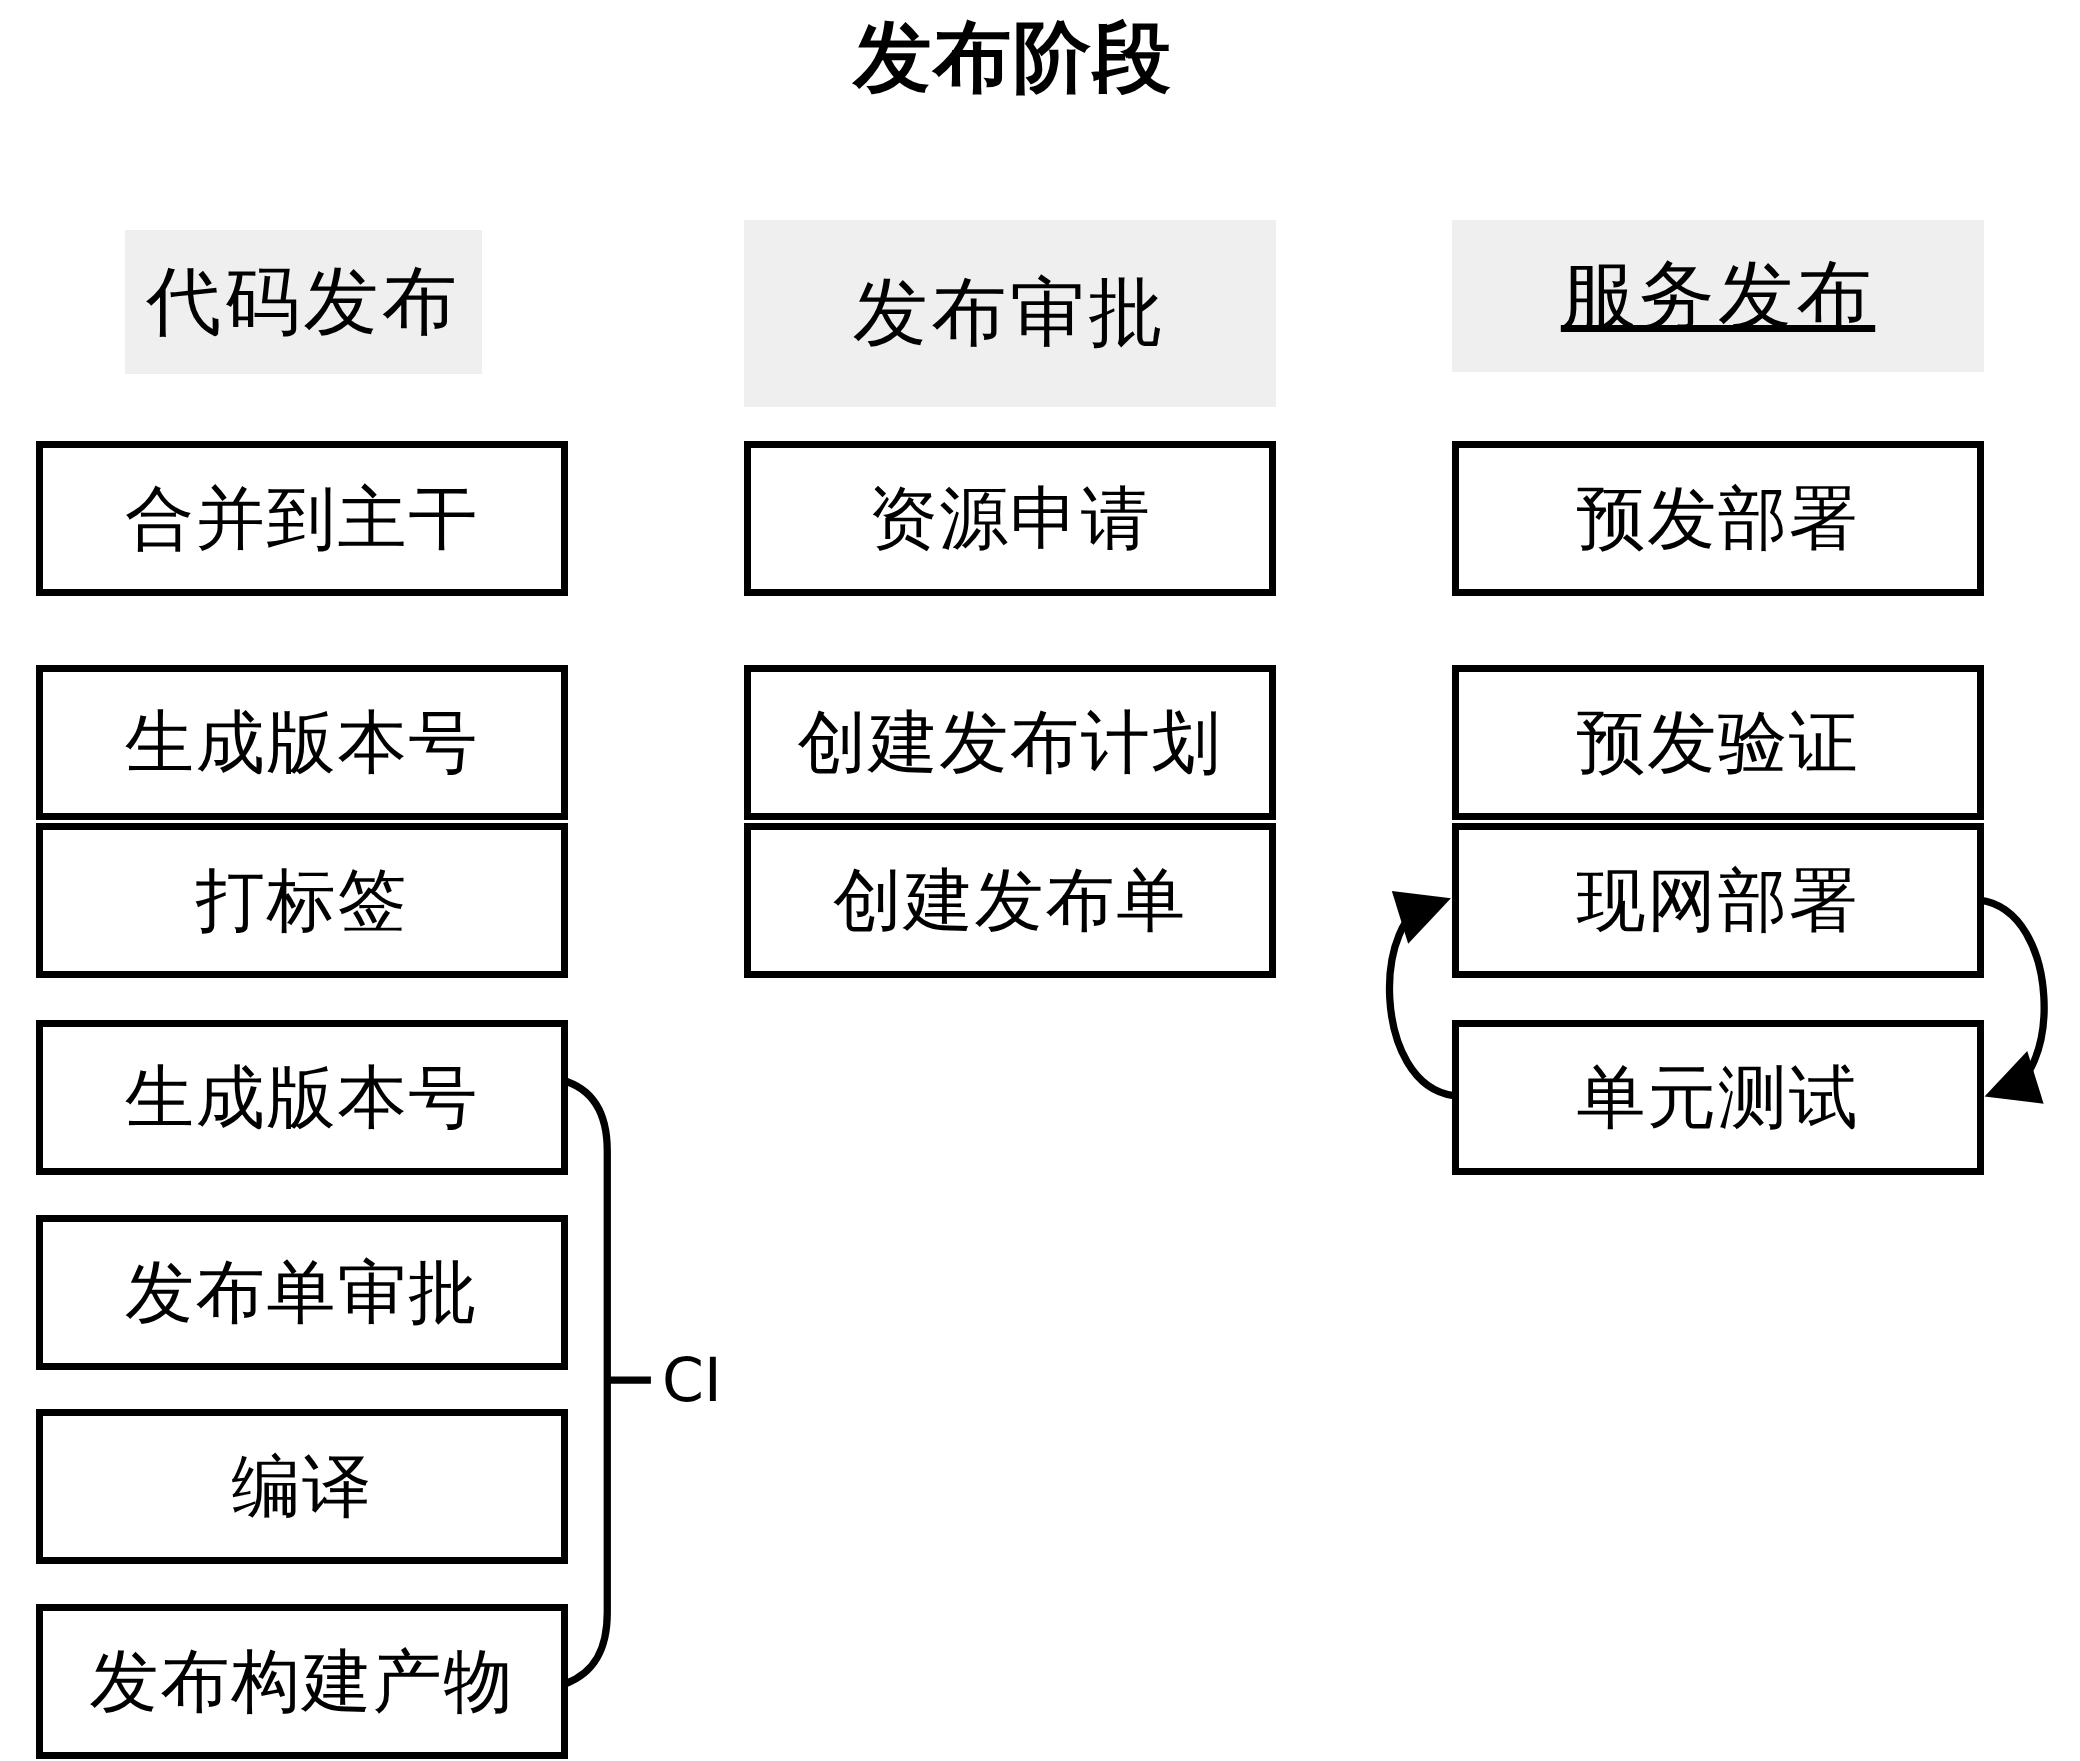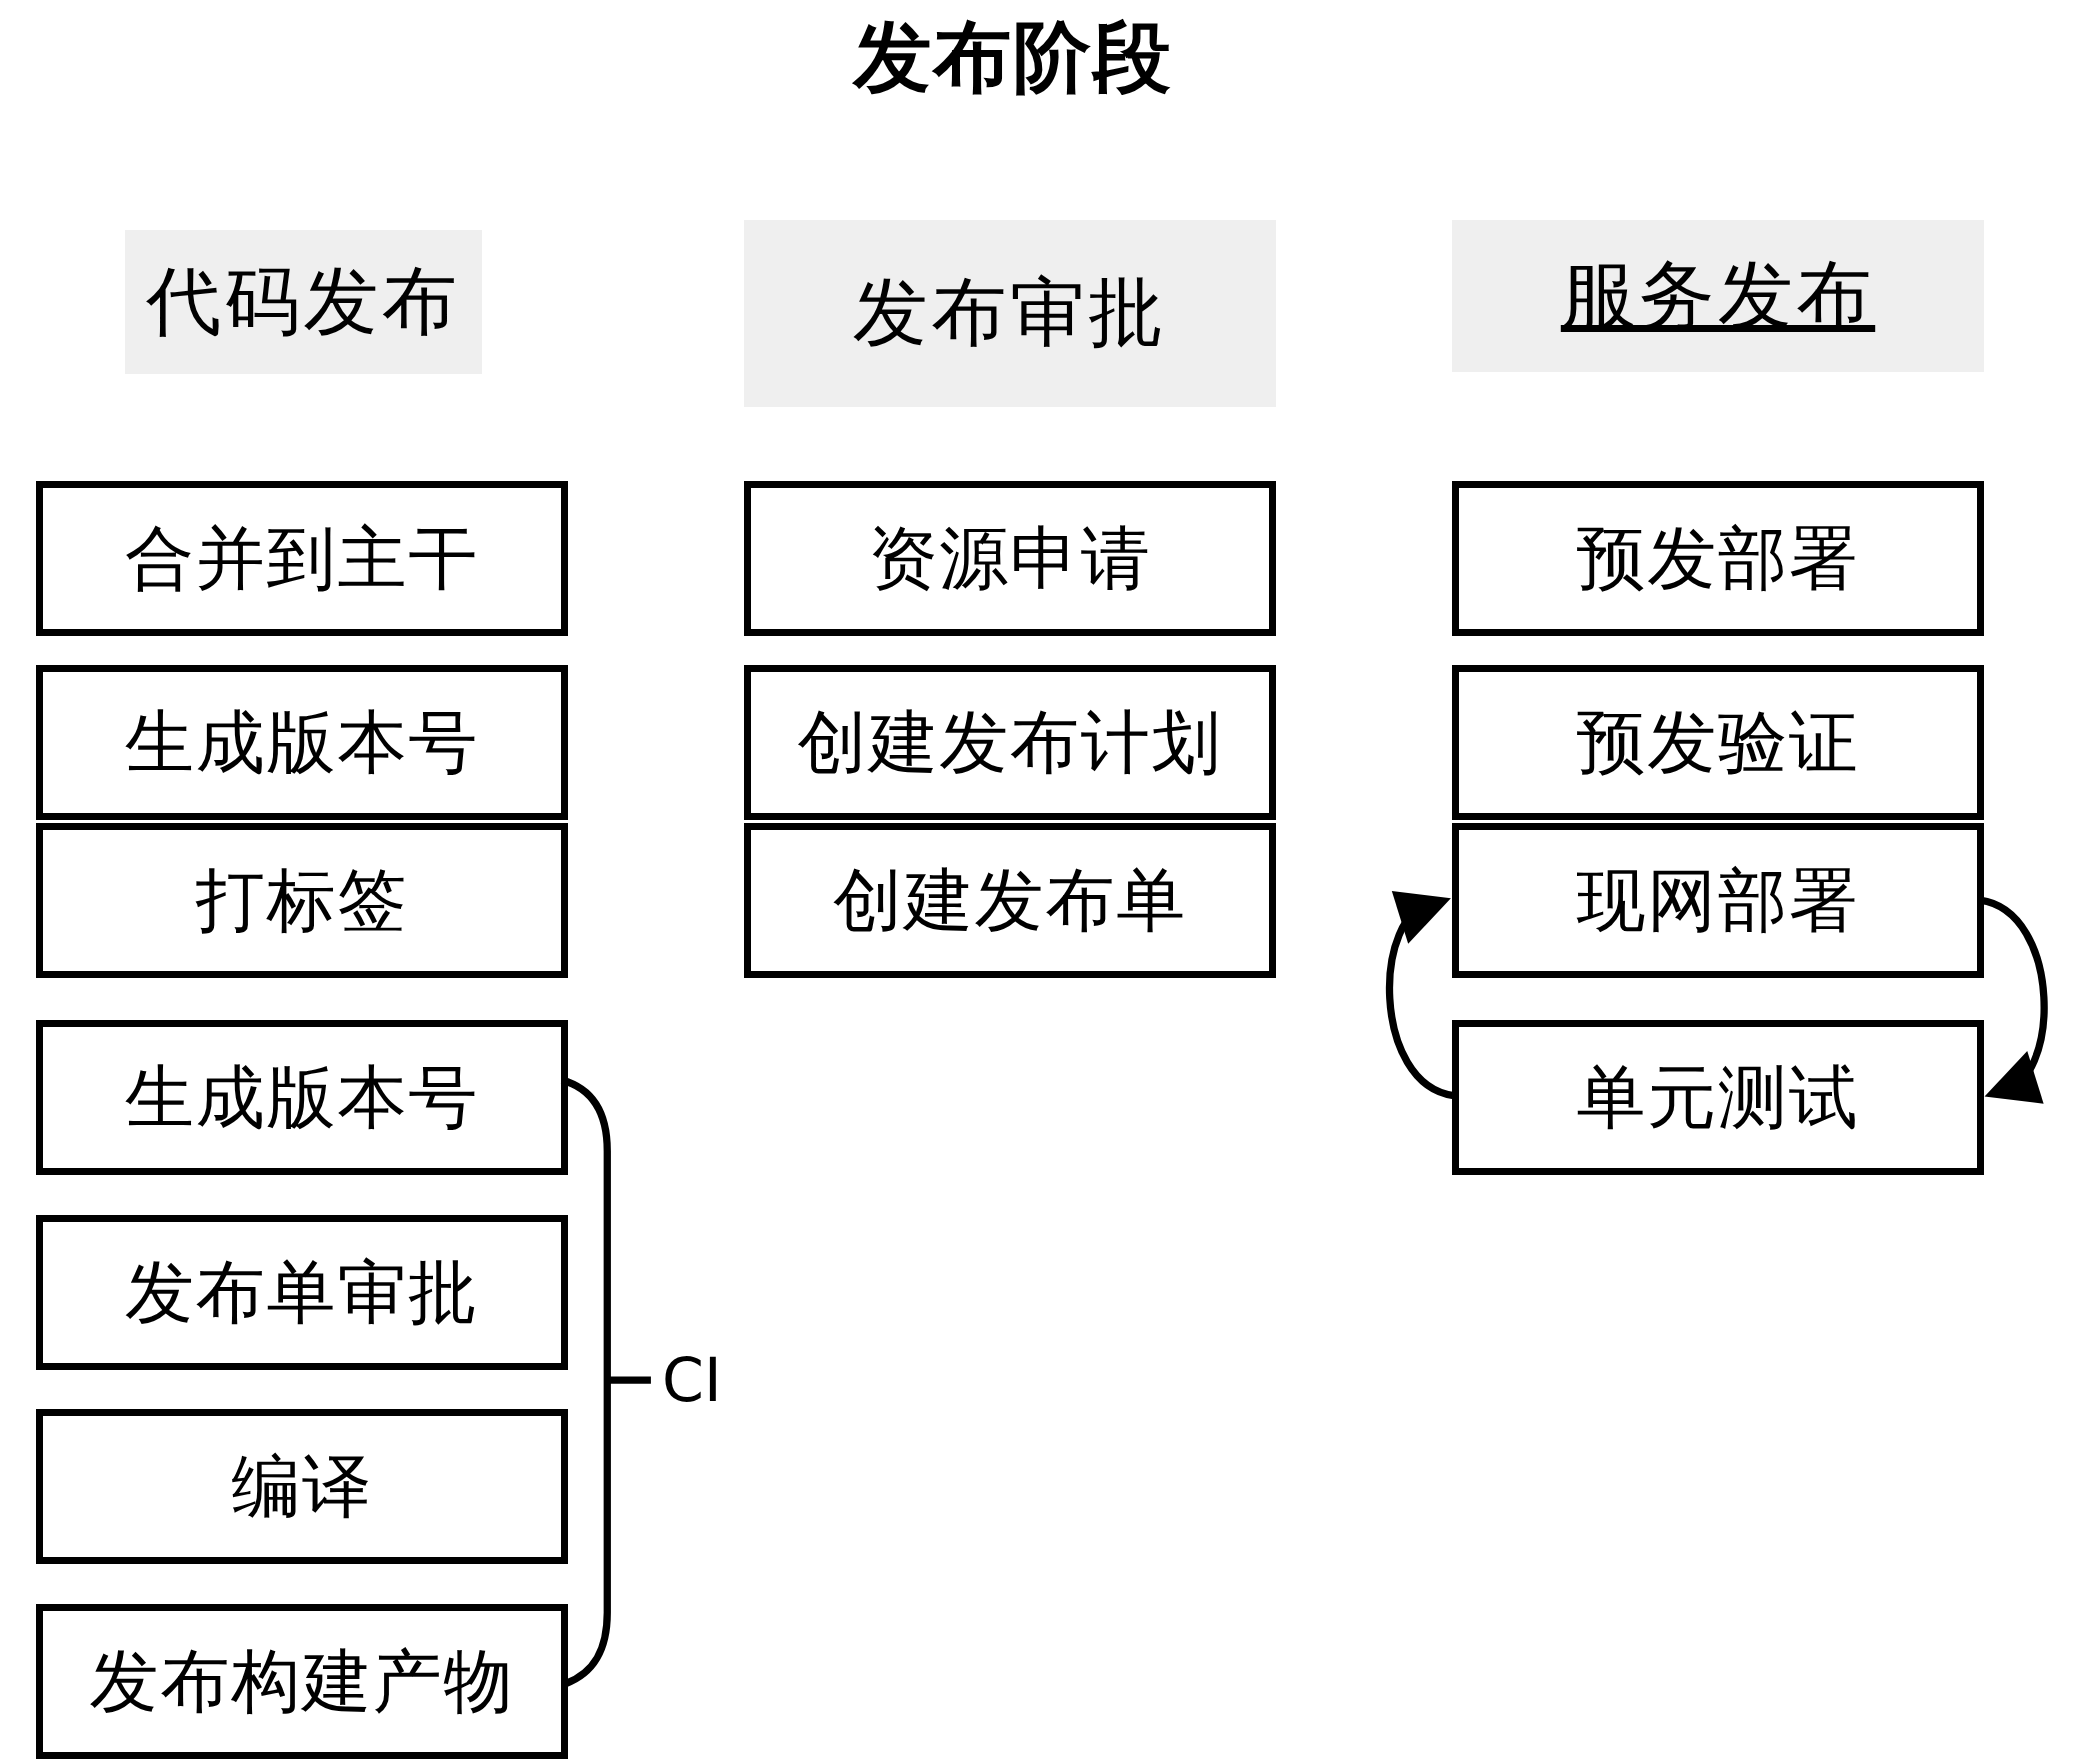--- a/index.html
+++ b/index.html
@@ -56,21 +56,21 @@
     display: flex;
     align-items: center;
     justify-content: center;
     font-size: 69px;
     letter-spacing: 1.8px;
     white-space: nowrap;
   }
   .c1 { left: 36px; }
   .c2 { left: 744px; }
   .c3 { left: 1452px; }
-  .r1 { top: 441px; margin-top: 40px; }
+  .r1 { top: 441px; }
   .r2 { top: 665px; }
   .r3 { top: 823px; }
   .r4 { top: 1020px; }
   .r5 { top: 1215px; }
   .r6 { top: 1409px; }
   .r7 { top: 1604px; }
   .overlay {
     position: absolute;
     left: 0; top: 0;
     width: 2080px; height: 1762px;

